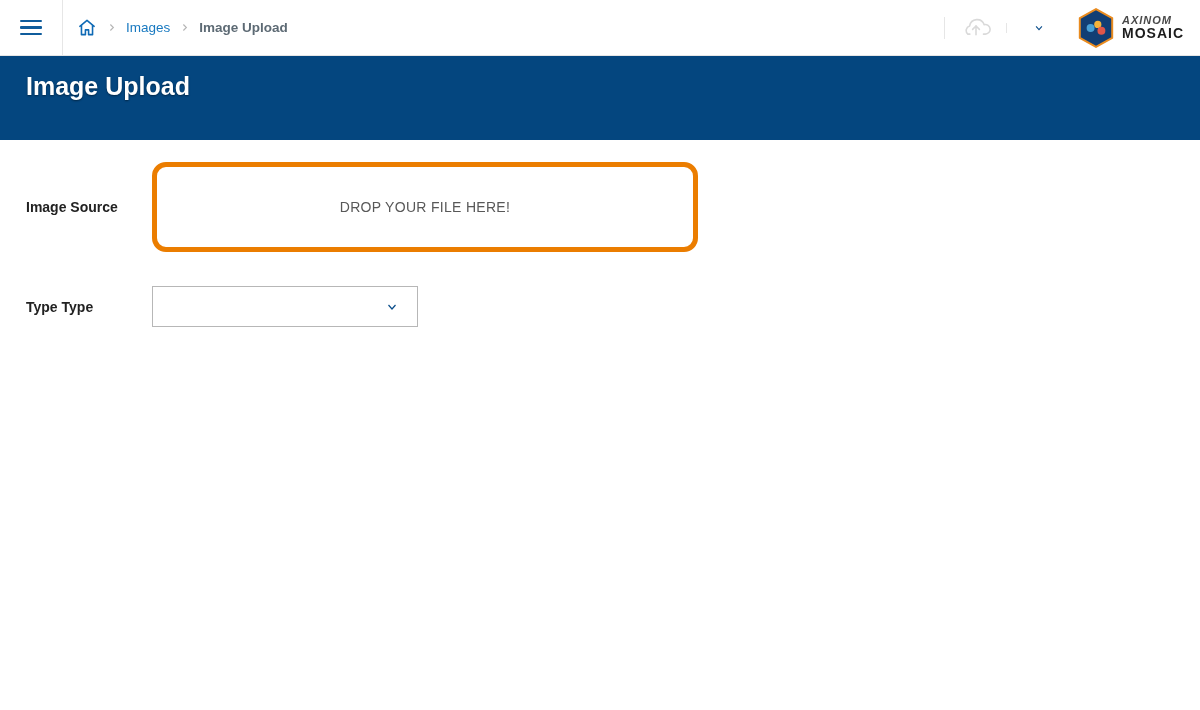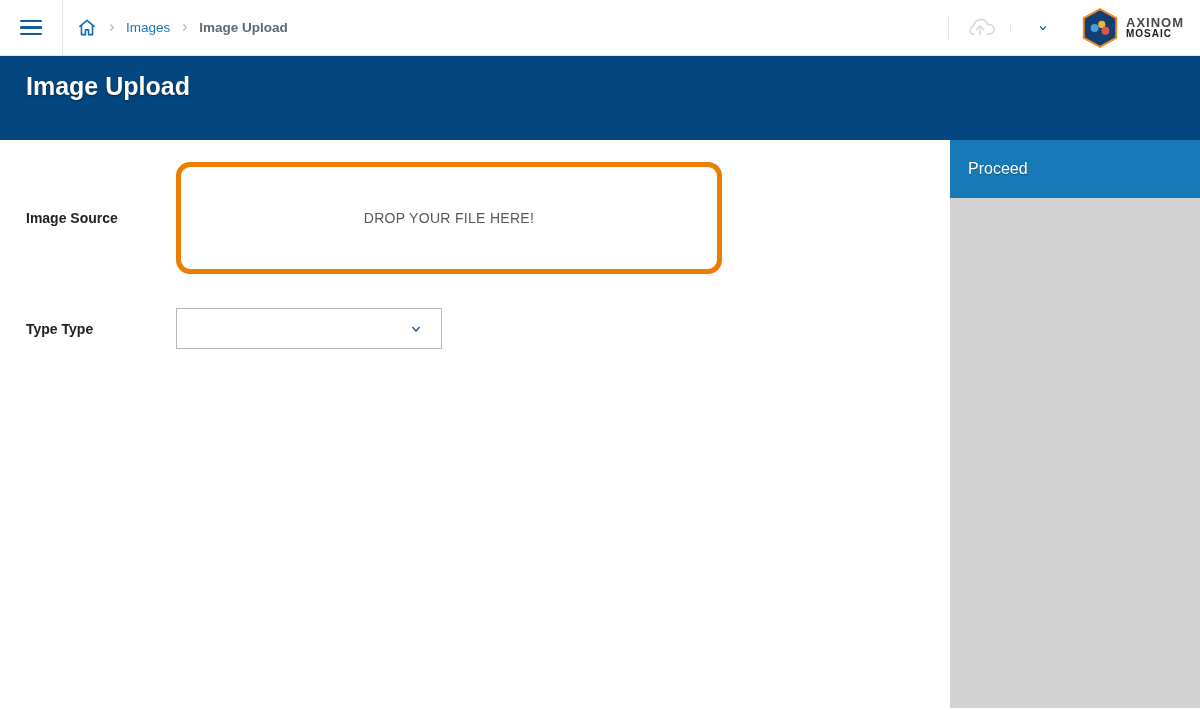--- a/index.html
+++ b/index.html
@@ -49,22 +49,22 @@
     .cloud-wrap {
       width: 62px; display:flex; align-items:center; justify-content:center; border-left:1px solid #e6e6e6;
     }
     .caret-wrap {
       width: 64px; display:flex; align-items:center; justify-content:center; border-left:1px solid #e6e6e6; cursor:pointer;
     }
     .logo-wrap {
       padding: 0 16px 0 8px; display:flex; align-items:center; gap:8px;
     }
     .logo-text { display:flex; flex-direction:column; line-height:1; }
-    .logo-text .t1 { font-size:13px; letter-spacing:1px; color:#4a4a4a; font-weight:600;}
-    .logo-text .t2 { font-size:10px; letter-spacing:1px; color:#1c1c1c; font-weight:800;}
+    .logo-text .t1 { font-size:11px; letter-spacing:1px; color:#4a4a4a; font-weight:600;font-style:italic;}
+    .logo-text .t2 { font-size:14px; letter-spacing:1px; color:#1c1c1c; font-weight:800;}
 
     
     .banner {
       height: 84px;
       background: #04467f;
       display:flex; align-items:flex-start;
       padding: 16px 0 0 26px;
     }
     .banner h1 {
       color:#fff; font-size:25px; font-weight:600;
@@ -76,25 +76,25 @@
       display:flex;
       height: calc(710px - 58px - 84px);
     }
     .form-area {
       flex:1; padding: 22px 0 0 26px; position:relative;
     }
     .form-row {
       display:flex; align-items:center; margin-bottom:34px;
     }
     .label {
-      width:150px; font-size:14px; font-weight:600; color:#222;
+      width:126px; font-size:14px; font-weight:600; color:#222;
     }
 
     .dropzone {
-      width: 546px; height: 112px;
+      width: 546px; height: 90px;
       border: 5px solid #eb7d00;
       border-radius: 14px;
       display:flex; align-items:center; justify-content:center;
       text-align:center;
       font-size:14px; color:#585858; letter-spacing:.3px;
       cursor:pointer;
       background:#fff;
     }
 
     .select {
@@ -199,18 +199,13 @@
       <div class="select">
         <span></span>
         <svg width="18" height="12" viewBox="0 0 24 24" fill="none" stroke="#0a4d8a" stroke-width="2.4">
             <path d="M5 8l7 8 7-8"></path>
           </svg>
       </div>
     </div>
 
   </div>
 
-  <div class="right-panel">
-    <div class="proceed">
-      <span>Proceed</span>
-    </div>
-  </div>
 </div>
 
 </body></html>

